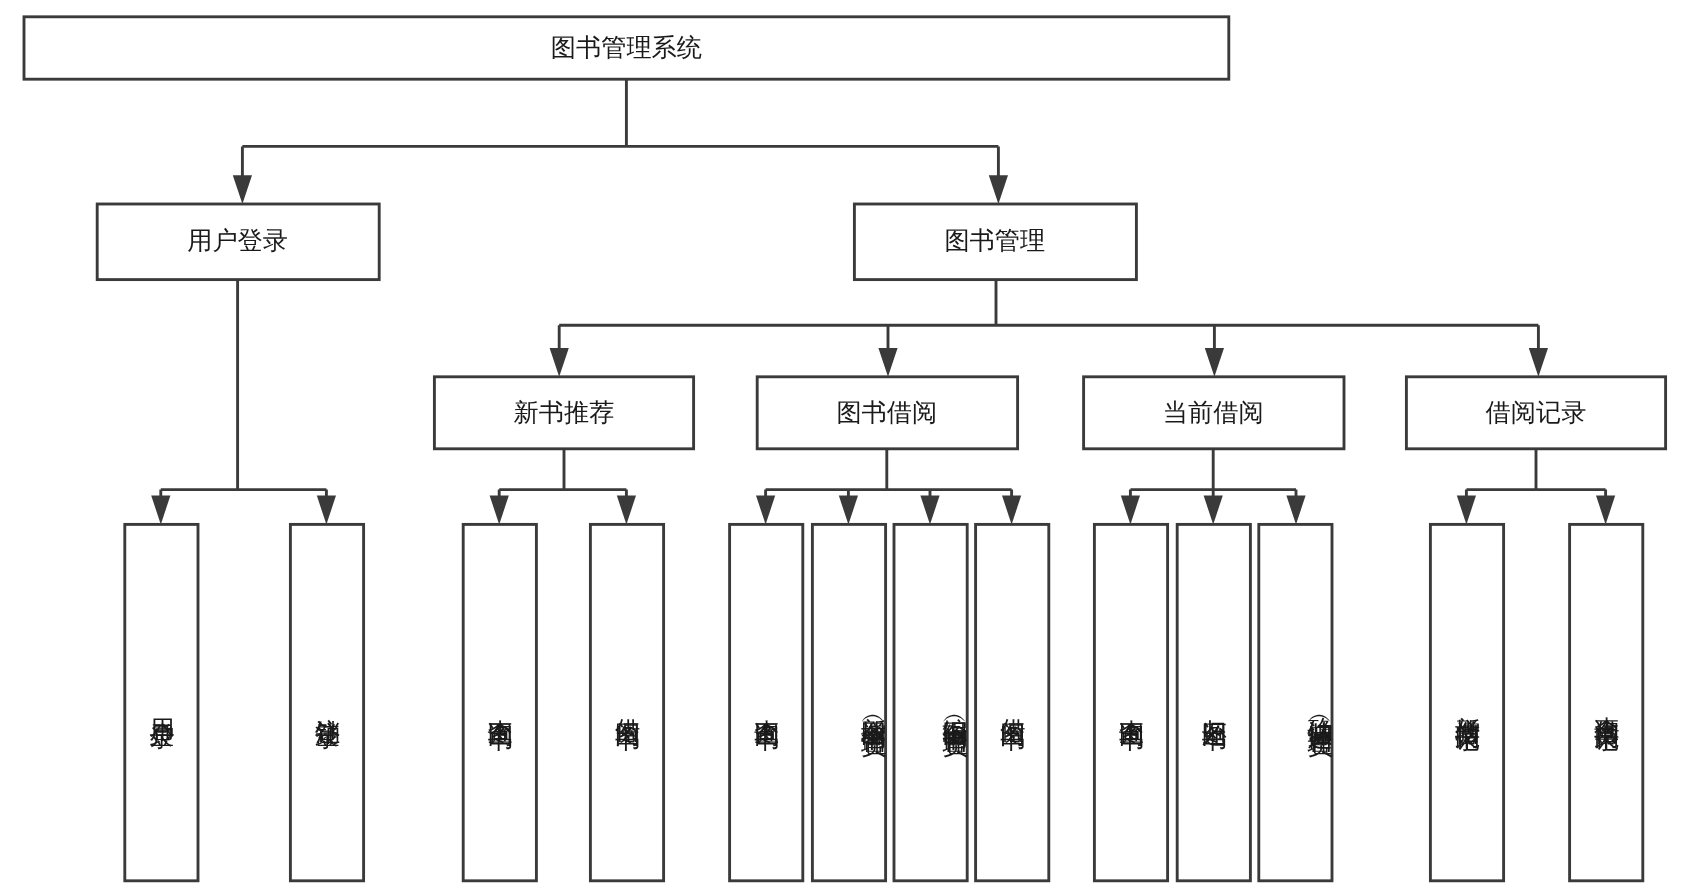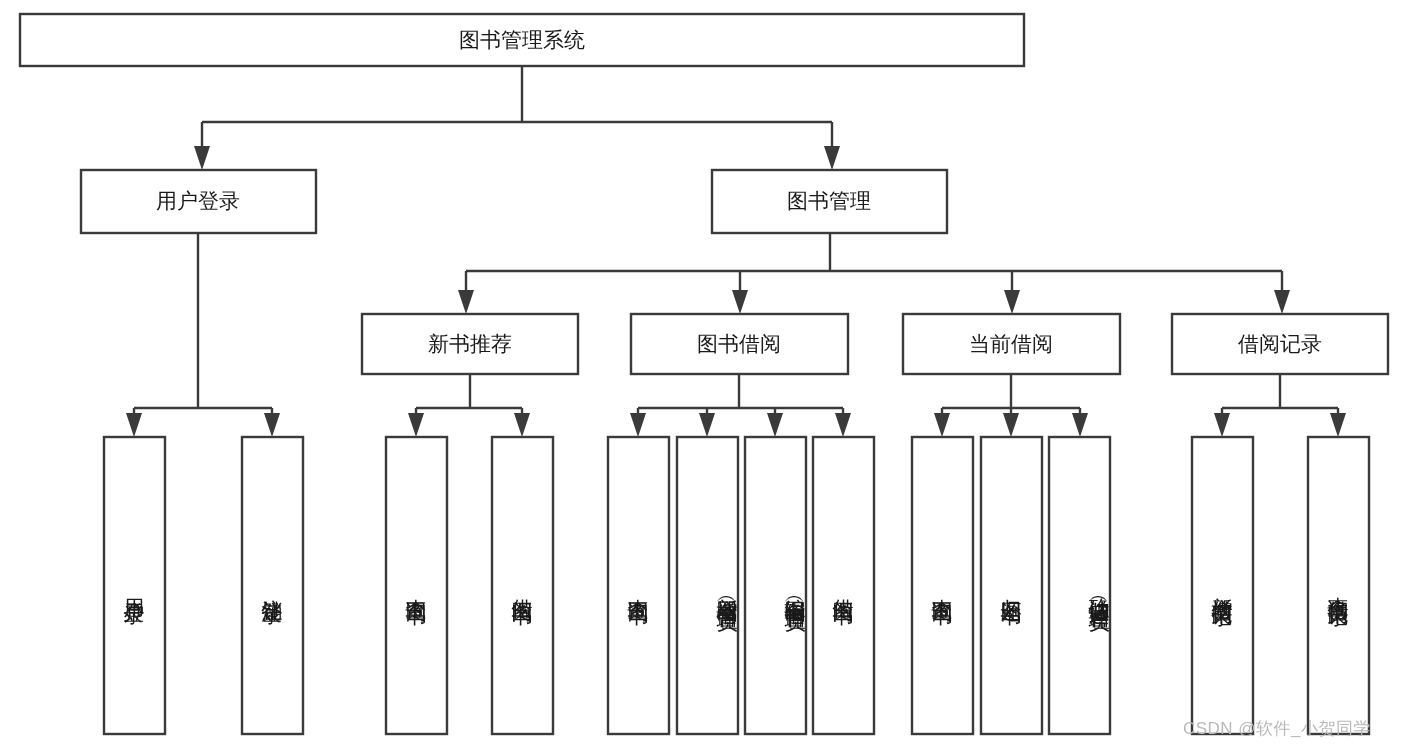--- a/index.html
+++ b/index.html
@@ -193,14 +193,13 @@
   <div class="node-label-v" style="left:745px; top:437px; width:61px; height:297px; display:flex; align-items:flex-start; justify-content:center; padding-top:8px; box-sizing:border-box;">编辑图书（管理员）</div>
   <div class="node-label-v" style="left:813px; top:437px; width:61px; height:297px; display:flex; align-items:center; justify-content:center;">借阅图书</div>
 
   <div class="node-label-v" style="left:912px; top:437px; width:61px; height:297px; display:flex; align-items:center; justify-content:center;">查询图书</div>
   <div class="node-label-v" style="left:981px; top:437px; width:61px; height:297px; display:flex; align-items:center; justify-content:center;">归还图书</div>
   <div class="node-label-v" style="left:1049px; top:437px; width:61px; height:297px; display:flex; align-items:flex-start; justify-content:center; padding-top:8px; box-sizing:border-box;">确认归还（管理员）</div>
 
   <div class="node-label-v" style="left:1192px; top:437px; width:61px; height:297px; display:flex; align-items:center; justify-content:center;">新增借阅记录</div>
   <div class="node-label-v" style="left:1308px; top:437px; width:61px; height:297px; display:flex; align-items:center; justify-content:center;">查询借阅记录</div>
 
-  <div class="watermark">CSDN @软件_小贺同学</div>
 </div>
 
 </body></html>

